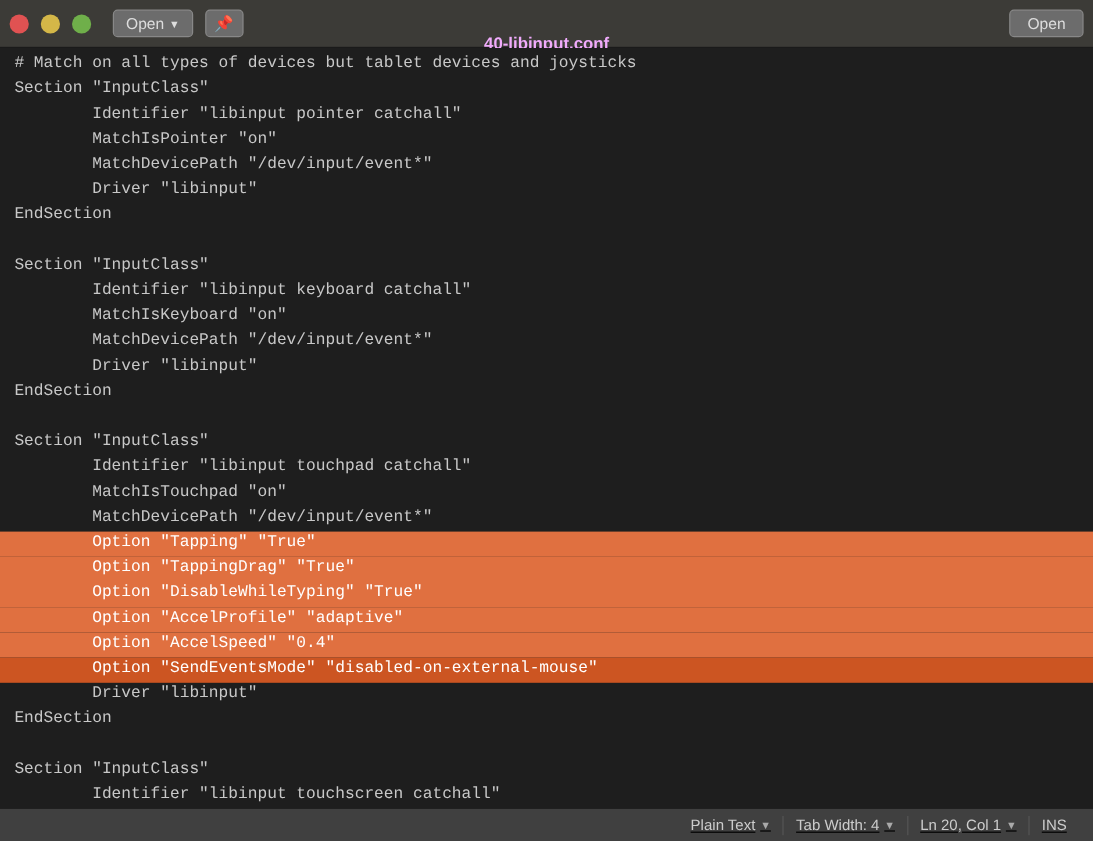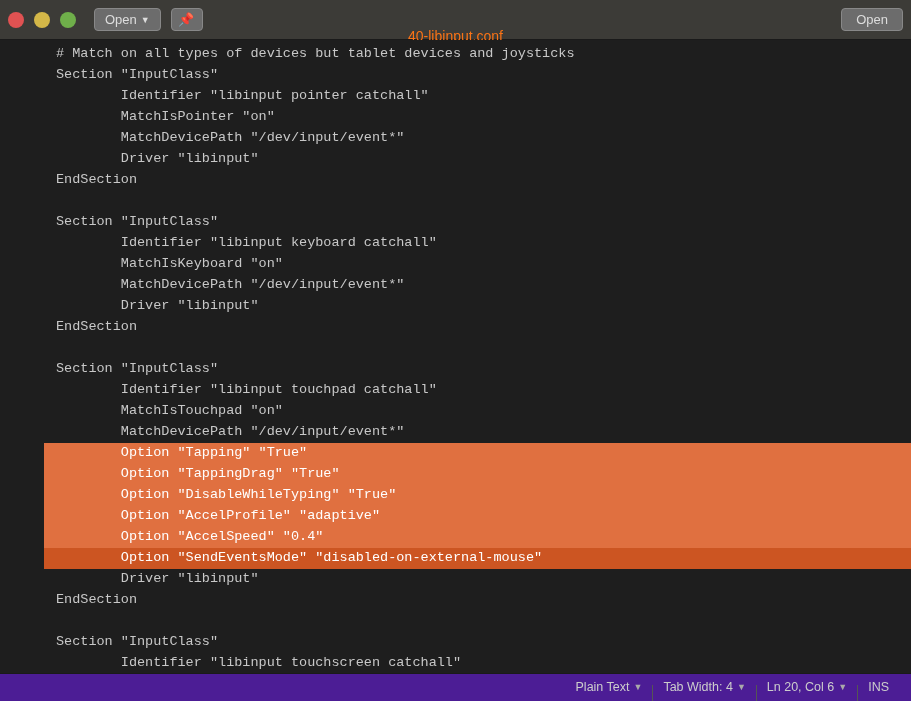--- a/index.html
+++ b/index.html
@@ -69,24 +69,24 @@
       cursor: pointer;
     }
 
     #title-center {
       position: absolute;
       left: 50%;
       transform: translateX(-50%);
       text-align: center;
     }
     #title-filename {
-      color: #f97316;
+      color: #f0abfc;
       font-size: 14px;
       font-family: sans-serif;
-      font-weight: normal;
+      font-weight: bold;
       margin-top: 44px;
     }
     #title-path {
       color: #aaa;
       font-size: 11px;
       font-family: Liberation Mono, monospace;
     }
 
     #save-btn {
       background: #6c6c6c;
@@ -110,38 +110,38 @@
     }
 
     .code-line {
       display: block;
       padding: 0 12px;
       line-height: 1.55;
       font-size: 13.5px;
       white-space: pre;
       color: #c8c8c8;
       min-height: 21px;
-      margin-left: 44px;
     }
     .code-line.highlighted {
       background: #e07040;
       color: #fff;
     }
 
     
     #status-bar {
       height: 28px;
-      background: #4c1d95;
-      display: flex;
-      align-items: flex-end;
+      background: #404040;
+      display: flex;
+      align-items: center;
       justify-content: flex-end;
       padding: 0 12px;
       gap: 0;
       flex-shrink: 0;
       border-top: 1px solid #1a1a1a;
+      text-decoration: underline;
     }
     .status-item {
       color: #ccc;
       font-size: 12.5px;
       font-family: sans-serif;
       padding: 0 10px;
       display: flex;
       align-items: center;
       gap: 4px;
       cursor: pointer;
@@ -222,20 +222,20 @@
     <span>Plain Text</span>
     <span class="chevron">▼</span>
   </div>
   <div class="status-sep"></div>
   <div class="status-item">
     <span>Tab Width: 4</span>
     <span class="chevron">▼</span>
   </div>
   <div class="status-sep"></div>
   <div class="status-item">
-    <span>Ln 20, Col 6</span>
+    <span>Ln 20, Col 1</span>
     <span class="chevron">▼</span>
   </div>
   <div class="status-sep"></div>
   <div class="status-item">
     <span>INS</span>
   </div>
 </div>
 
 </body></html>

